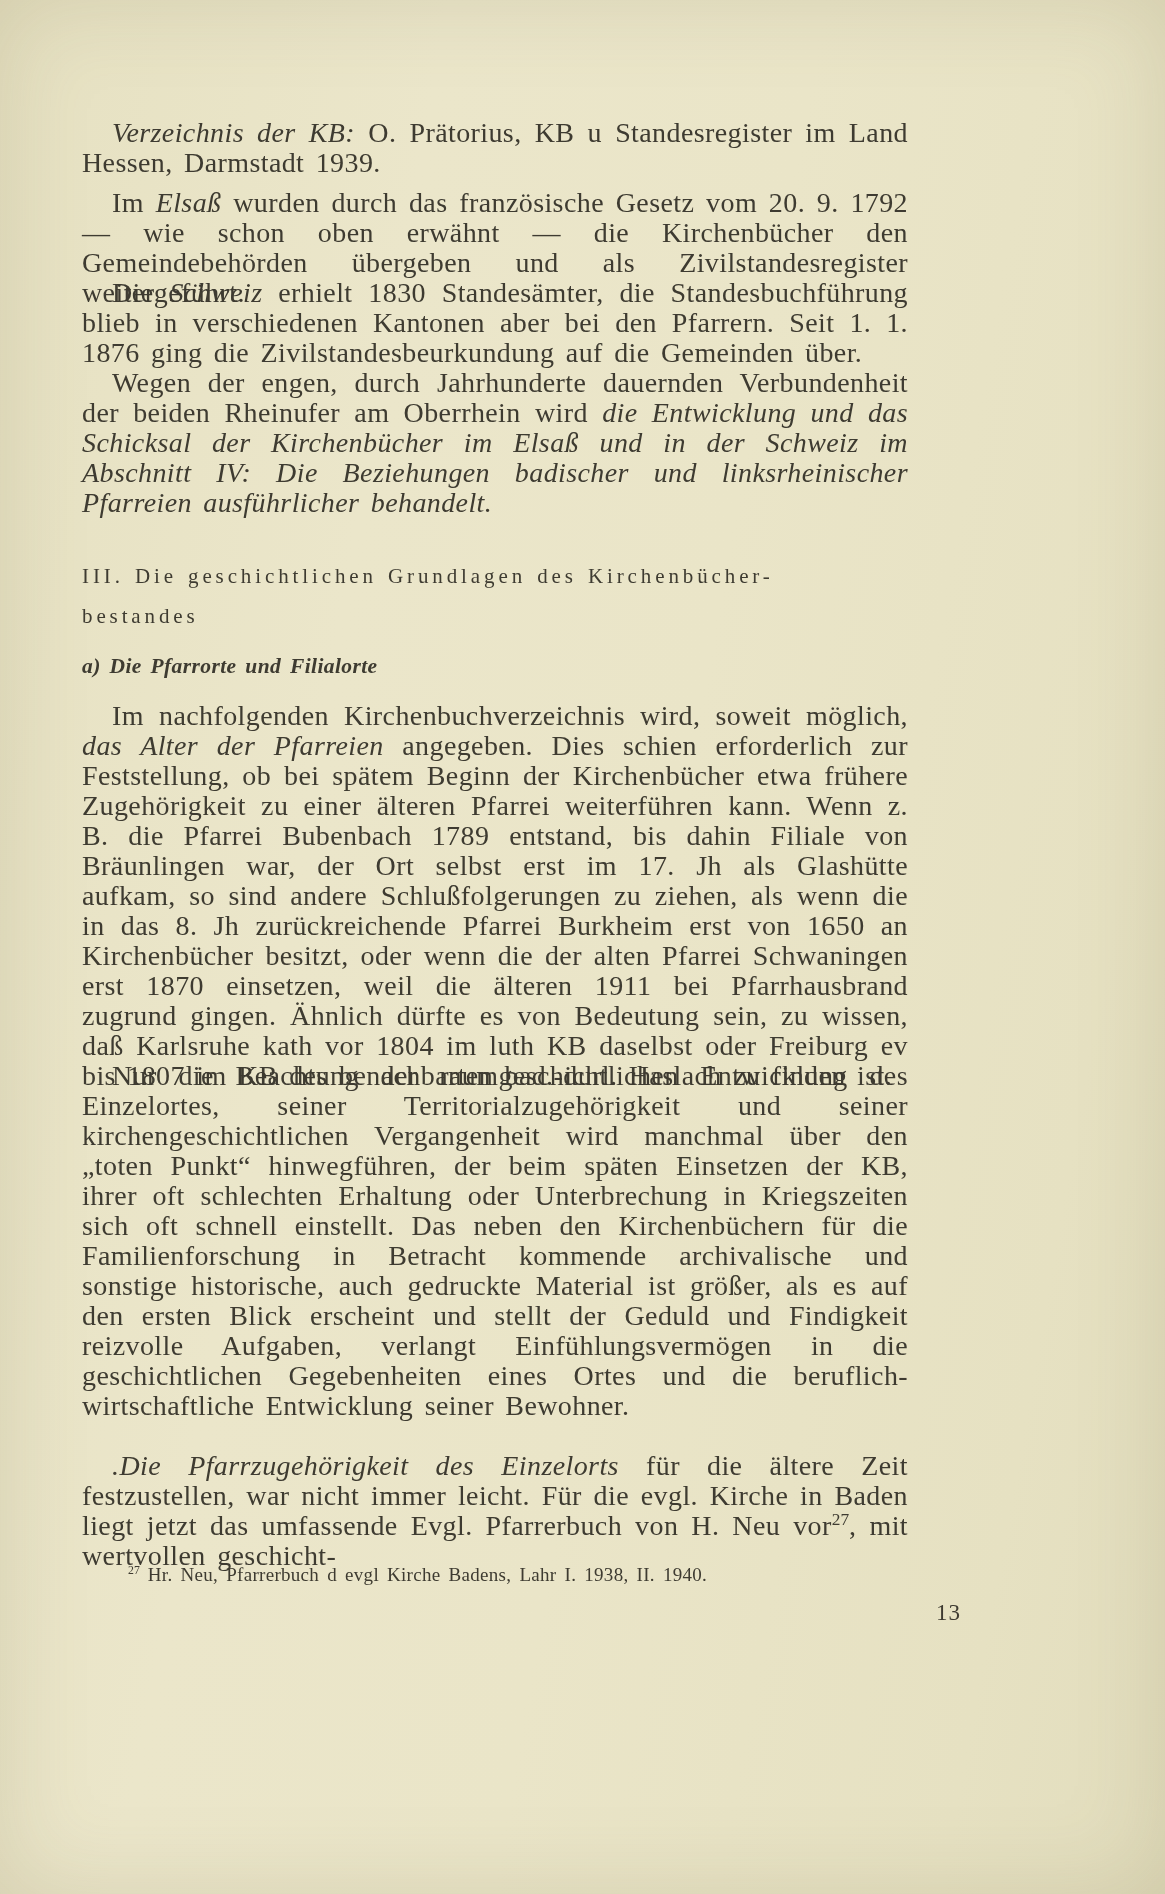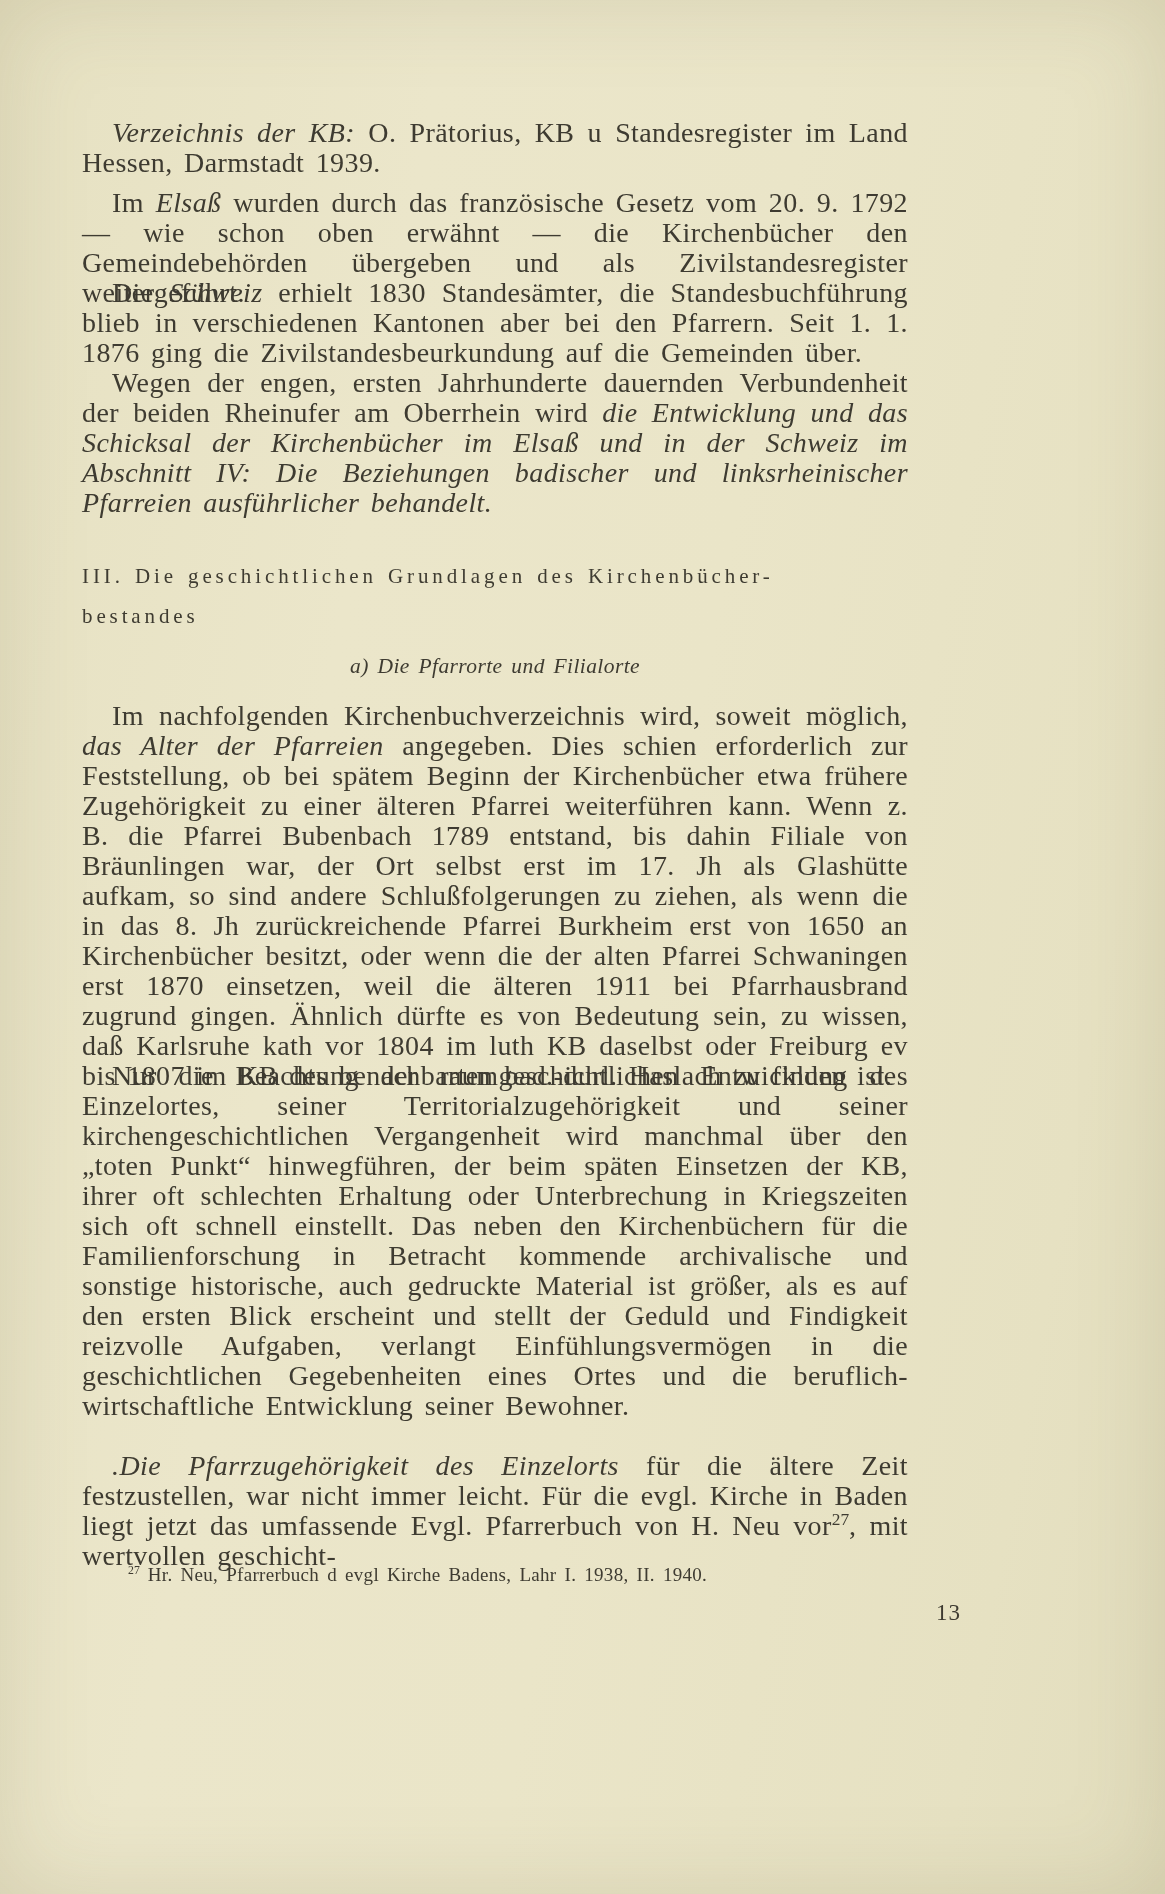--- a/index.html
+++ b/index.html
@@ -47,25 +47,24 @@
     color: #3e3b31;
     font-weight: normal;
   }
   .subheading {
     position: absolute;
     left: 82px;
     width: 826px;
     margin: 0;
     font-size: 21.5px;
     line-height: 30px;
-    text-align: center;
     font-style: italic;
     letter-spacing: 0.4px;
     word-spacing: 3px;
-    font-weight: normal;
+    font-weight: bold;
   }
   .footnote {
     position: absolute;
     left: 82px;
     width: 826px;
     margin: 12px;
     font-size: 19px;
     line-height: 28px;
     text-indent: 34px;
     letter-spacing: 0.3px;
@@ -90,21 +89,21 @@
 <body>
 
 <div class="page">
 
   <p class="para" style="top:118px"><i>Verzeichnis der KB:</i><span> O. Prätorius, KB u Standesregister im Land Hessen, Darmstadt 1939.</span></p>
 
   <p class="para" style="top:188px"><span>Im </span><i>Elsaß</i><span> wurden durch das französische Gesetz vom 20. 9. 1792 — wie schon oben erwähnt — die Kirchenbücher den Gemeindebehörden übergeben und als Zivilstandesregister weitergeführt.</span></p>
 
   <p class="para" style="top:278px"><span>Die </span><i>Schweiz</i><span> erhielt 1830 Standesämter, die Standesbuchführung blieb in verschiedenen Kantonen aber bei den Pfarrern. Seit 1. 1. 1876 ging die Zivilstandesbeurkundung auf die Gemeinden über.</span></p>
 
-  <p class="para" style="top:368px"><span>Wegen der engen, ersten Jahrhunderte dauernden Verbundenheit der beiden Rheinufer am Oberrhein wird </span><i>die Entwicklung und das Schicksal der Kirchenbücher im Elsaß und in der Schweiz im Abschnitt IV: Die Beziehungen badischer und linksrheinischer Pfarreien ausführlicher behandelt.</i></p>
+  <p class="para" style="top:368px"><span>Wegen der engen, durch Jahrhunderte dauernden Verbundenheit der beiden Rheinufer am Oberrhein wird </span><i>die Entwicklung und das Schicksal der Kirchenbücher im Elsaß und in der Schweiz im Abschnitt IV: Die Beziehungen badischer und linksrheinischer Pfarreien ausführlicher behandelt.</i></p>
 
   <h2 class="heading-line" style="top:561px">III. Die geschichtlichen Grundlagen des Kirchenbücher-</h2>
   <h2 class="heading-line" style="top:601px">bestandes</h2>
 
   <h3 class="subheading" style="top:651px">a) Die Pfarrorte und Filialorte</h3>
 
   <p class="para" style="top:701px"><span>Im nachfolgenden Kirchenbuchverzeichnis wird, soweit möglich, </span><i>das Alter der Pfarreien</i><span> angegeben. Dies schien erforderlich zur Feststellung, ob bei spätem Beginn der Kirchenbücher etwa frühere Zugehörigkeit zu einer älteren Pfarrei weiterführen kann. Wenn z. B. die Pfarrei Bubenbach 1789 entstand, bis dahin Filiale von Bräunlingen war, der Ort selbst erst im 17. Jh als Glashütte aufkam, so sind andere Schlußfolgerungen zu ziehen, als wenn die in das 8. Jh zurückreichende Pfarrei Burkheim erst von 1650 an Kirchenbücher besitzt, oder wenn die der alten Pfarrei Schwaningen erst 1870 einsetzen, weil die älteren 1911 bei Pfarrhausbrand zugrund gingen. Ähnlich dürfte es von Bedeutung sein, zu wissen, daß Karlsruhe kath vor 1804 im luth KB daselbst oder Freiburg ev bis 1807 im KB des benachbarten bad.-durl. Haslach zu finden ist.</span></p>
 
   <p class="para" style="top:1061px"><span>Nur die Beachtung der raumgeschichtlichen Entwicklung des Einzelortes, seiner Territorialzugehörigkeit und seiner kirchengeschichtlichen Vergangenheit wird manchmal über den „toten Punkt“ hinwegführen, der beim späten Einsetzen der KB, ihrer oft schlechten Erhaltung oder Unterbrechung in Kriegszeiten sich oft schnell einstellt. Das neben den Kirchenbüchern für die Familienforschung in Betracht kommende archivalische und sonstige historische, auch gedruckte Material ist größer, als es auf den ersten Blick erscheint und stellt der Geduld und Findigkeit reizvolle Aufgaben, verlangt Einfühlungsvermögen in die geschichtlichen Gegebenheiten eines Ortes und die beruflich-wirtschaftliche Entwicklung seiner Bewohner.</span></p>
 

